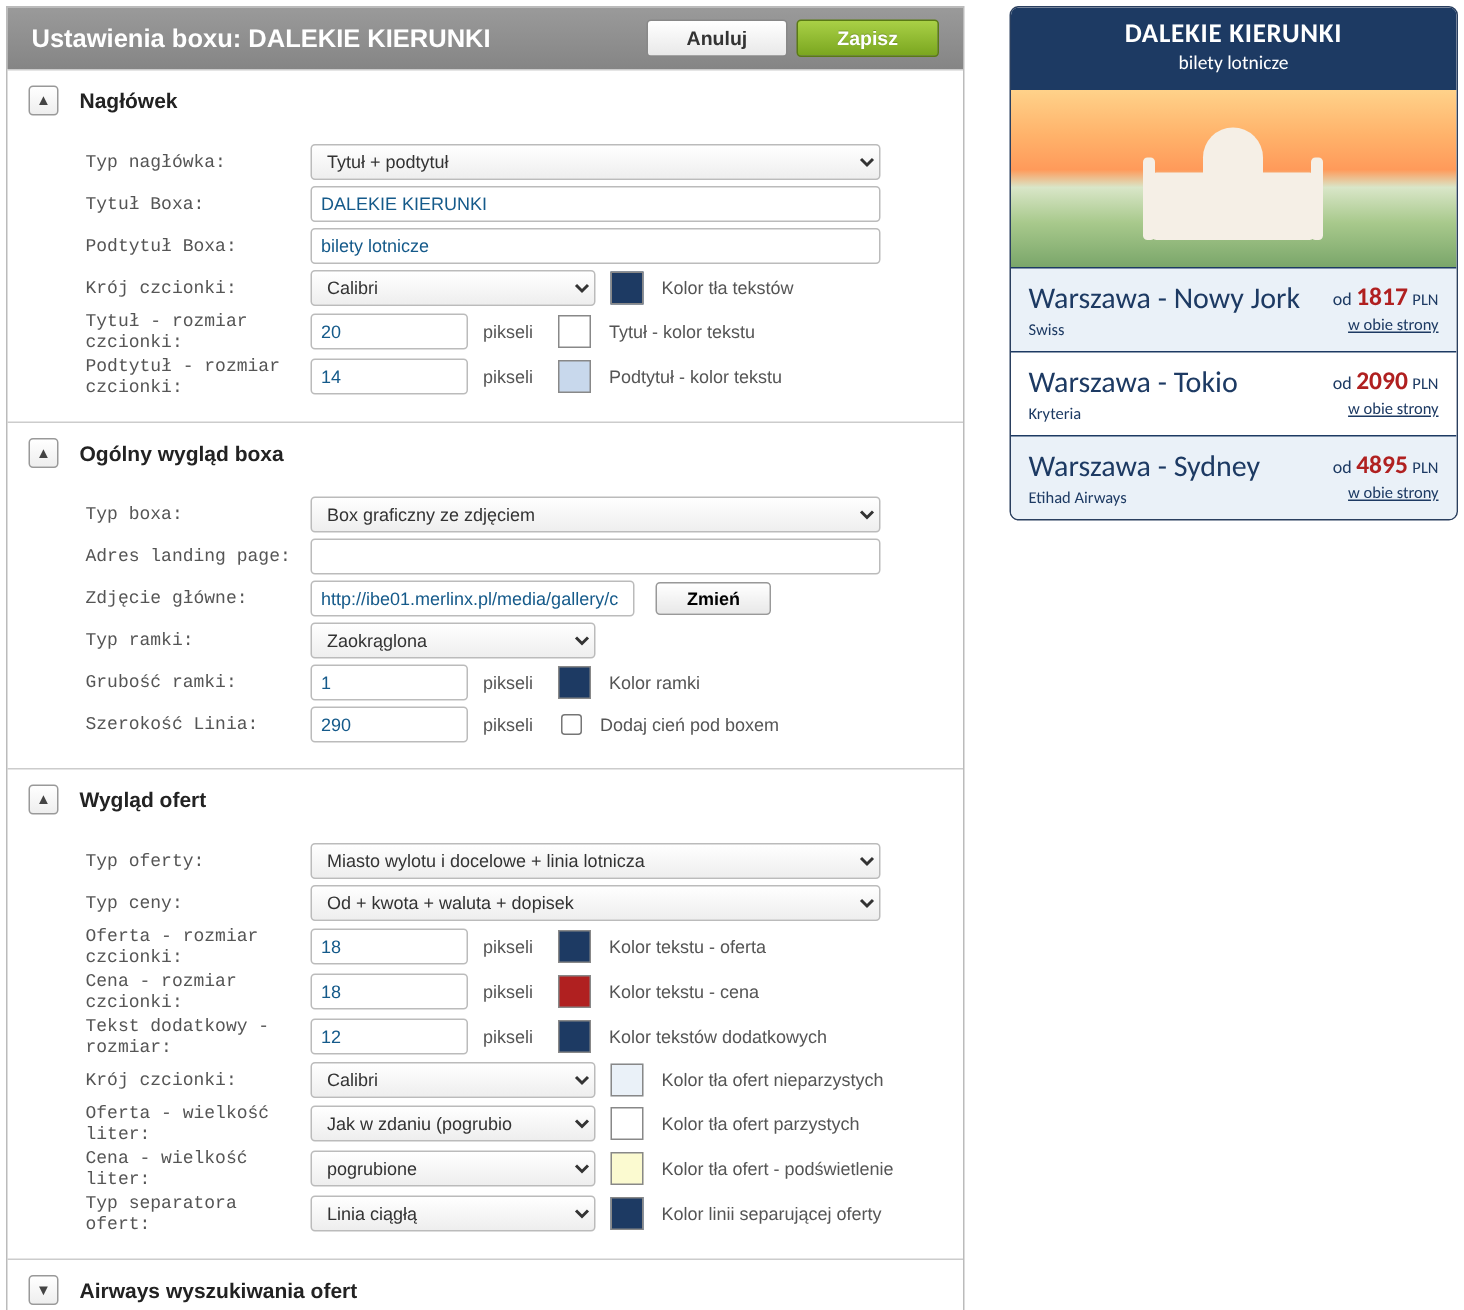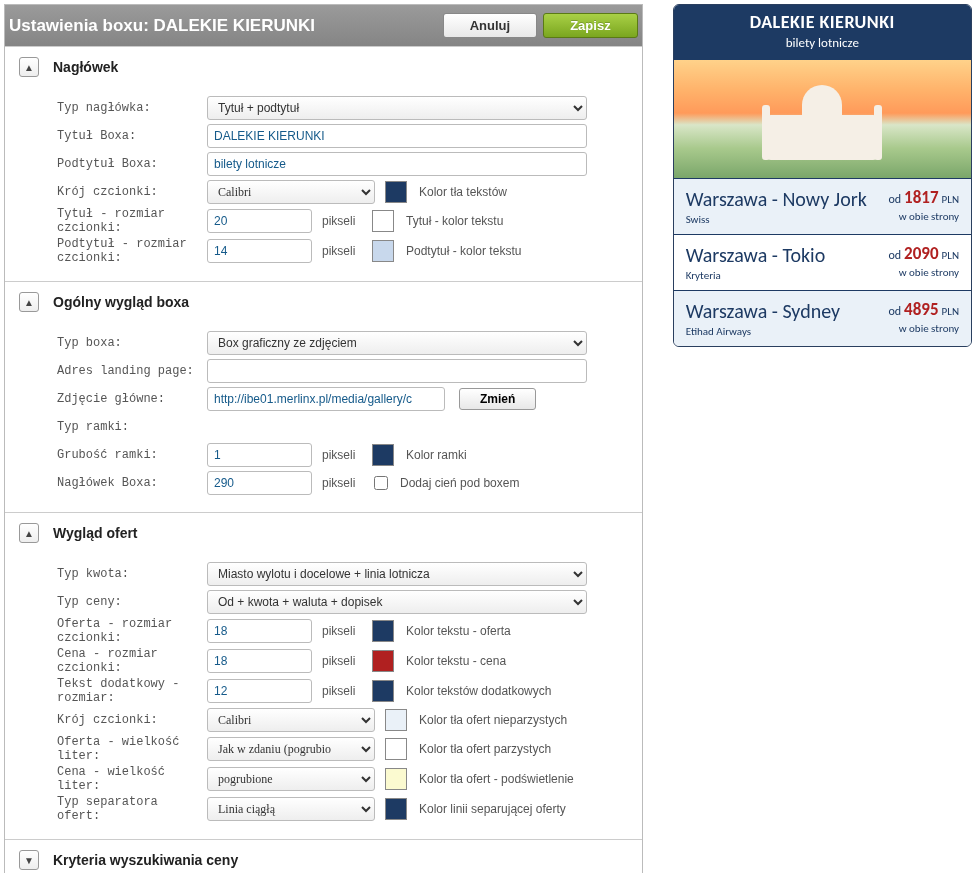--- a/index.html
+++ b/index.html
@@ -1,40 +1,40 @@
 <!DOCTYPE html>
 <html><head>
 <meta charset="utf-8">
 <style>
 * { box-sizing: border-box; margin: 0; padding: 0; }
 body { font-family: Arial, sans-serif; font-size: 12px; background: #fff; padding: 4px; color: #333; }
 .layout { display: flex; gap: 30px; align-items: flex-start; }
 
 
 .panel { width: 640px; border: 1px solid #bbb; background: #fff; }
-.panel-header { background: linear-gradient(#9a9a9a, #858585); color: #fff; padding: 8px 4px; display: flex; align-items: center; justify-content: space-between; font-weight: bold; font-size: 17px; }
+.panel-header { background: linear-gradient(#9a9a9a, #858585); color: #fff; padding: 8px 16px; display: flex; align-items: center; justify-content: space-between; font-weight: bold; font-size: 17px; }
 .panel-header .buttons { display: flex; gap: 6px; }
 .btn { padding: 4px 26px; border-radius: 3px; font-size: 13px; font-weight: bold; cursor: pointer; border: 1px solid #888; }
 .btn-cancel { background: linear-gradient(#fff, #e8e8e8); color: #333; }
 .btn-save { background: linear-gradient(#a9d046, #7aa61f); color: #fff; border-color: #5a7a15; text-shadow: 0 -1px 0 rgba(0,0,0,0.2); }
 
 .section { border-top: 1px solid #ccc; }
 .section-head { display: flex; align-items: center; gap: 14px; padding: 10px 14px; font-weight: bold; font-size: 14px; color: #222; }
 .toggle { width: 20px; height: 20px; border: 1px solid #999; border-radius: 3px; background: linear-gradient(#fff,#eee); display: flex; align-items: center; justify-content: center; cursor: pointer; font-size: 10px; color: #444; }
 .section-body { padding: 6px 14px 14px 52px; }
 .row { display: flex; align-items: center; min-height: 26px; margin: 2px 0; }
 .row .lbl { width: 150px; color: #555; font-size: 12px; font-family: Liberation Mono, monospace; }
 .row .ctrl { display: flex; align-items: center; gap: 6px; flex: 1; }
 
 input[type=text], select { border: 1px solid #bbb; border-radius: 3px; padding: 3px 6px; font-size: 12px; height: 24px; background: #fff; color: #155a8a; }
 select { background: linear-gradient(#fff,#eee); color: #333; }
 .w-wide { width: 380px; }
-.w-med { width: 168px; font-family: Liberation Serif, serif; }
+.w-med { width: 190px; }
 .w-num { width: 105px; }
-.w-url { width: 238px; }
+.w-url { width: 216px; }
 .unit { color: #555; margin-left: 4px; width: 40px; display: inline-block; }
 .swatch { width: 22px; height: 22px; border: 1px solid #888; margin-left: 4px; flex-shrink: 0; }
 .swlabel { color: #555; margin-left: 6px; font-size: 12px; }
 .btn-sm { padding: 3px 20px; border-radius: 3px; background: linear-gradient(#fff,#e8e8e8); border: 1px solid #999; font-size: 12px; font-weight: bold; cursor: pointer; margin-left: 8px; }
 .checkbox { width: 14px; height: 14px; margin-left: 6px; }
 
 .footer { padding: 10px 14px; display: flex; justify-content: flex-end; gap: 6px; border-top: 1px solid #ccc; }
 
 
 .preview { width: 300px; border: 1px solid #2a3f5f; border-radius: 6px; overflow: hidden; font-family: 'Segoe UI', Calibri, sans-serif; }
@@ -52,21 +52,21 @@
 .offer:nth-child(odd) { background: #eaf1f8; }
 .offer:nth-child(even) { background: #fff; }
 .offer-left { }
 .offer-route { font-weight: normal; font-size: 20px; color: #1d3a63; }
 .offer-air { font-size: 11px; color: #1d3a63; margin-top: 2px; }
 .offer-right { text-align: right; }
 .offer-price { font-size: 12px; color: #1d3a63; }
 .offer-price .od { margin-right: 3px; }
 .offer-price .num { font-weight: bold; font-size: 17px; color: #b02020; }
 .offer-price .cur { margin-left: 3px; font-size: 11px; }
-.offer-note { font-size: 11px; color: #1d3a63; margin-top: 2px; }
+.offer-note { font-size: 11px; color: #1d3a63; margin-top: 2px; text-decoration: underline; }
 </style>
 </head>
 <body>
 
 <div class="layout">
 
   <div class="panel">
     <div class="panel-header">
       <div>
         <span>Ustawienia boxu: </span><span>DALEKIE KIERUNKI</span>
@@ -150,50 +150,53 @@
         </div>
         <div class="row">
           <span class="lbl">Zdjęcie główne:</span>
           <div class="ctrl">
             <input type="text" class="w-url" value="http://ibe01.merlinx.pl/media/gallery/c" style="">
             <button class="btn-sm">Zmień</button>
           </div>
         </div>
         <div class="row">
           <span class="lbl">Typ ramki:</span>
+          <div class="ctrl">
+              <select class="w-med"><option>Zaokrąglona</option></select>
+            </div>
         </div>
         <div class="row">
           <span class="lbl">Grubość ramki:</span>
           <div class="ctrl">
             <input type="text" class="w-num" value="1" style="">
             <span class="unit">pikseli</span>
             <span class="swatch" style="background:#1d3a63"></span>
             <span class="swlabel">Kolor ramki</span>
           </div>
         </div>
         <div class="row">
-          <span class="lbl">Nagłówek Boxa:</span>
+          <span class="lbl">Szerokość Linia:</span>
           <div class="ctrl">
             <input type="text" class="w-num" value="290" style="">
             <span class="unit">pikseli</span>
             <input type="checkbox" class="checkbox" style="">
             <span class="swlabel">Dodaj cień pod boxem</span>
           </div>
         </div>
       </div>
     </div>
 
     <div class="section">
       <div class="section-head">
         <div class="toggle">▲</div>
         <span>Wygląd ofert</span>
       </div>
       <div class="section-body">
         <div class="row">
-          <span class="lbl">Typ kwota:</span>
+          <span class="lbl">Typ oferty:</span>
           <div class="ctrl">
               <select class="w-wide"><option>Miasto wylotu i docelowe + linia lotnicza</option></select>
             </div>
         </div>
         <div class="row">
           <span class="lbl">Typ ceny:</span>
           <div class="ctrl">
               <select class="w-wide"><option>Od + kwota + waluta + dopisek</option></select>
             </div>
         </div>
@@ -255,21 +258,21 @@
             <span class="swatch" style="background:#1d3a63"></span>
             <span class="swlabel">Kolor linii separującej oferty</span>
           </div>
         </div>
       </div>
     </div>
 
     <div class="section">
       <div class="section-head">
         <div class="toggle">▼</div>
-        <span>Kryteria wyszukiwania ceny</span>
+        <span>Airways wyszukiwania ofert</span>
       </div>
     </div>
 
     <div class="footer">
       
       
     </div>
   </div>
 
   <div class="preview">

